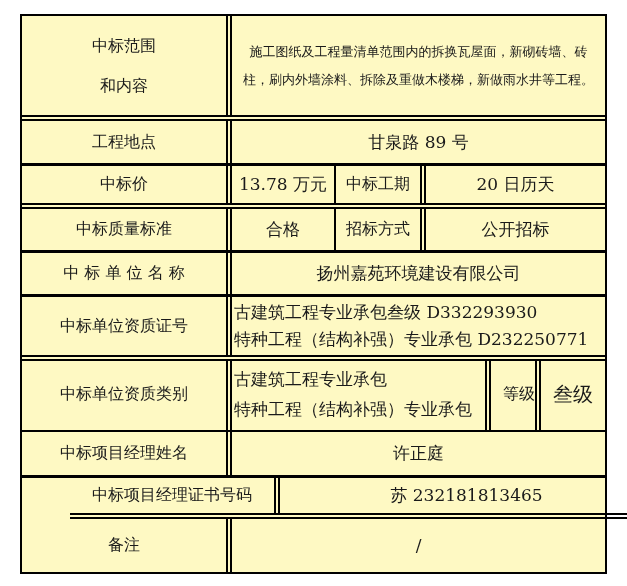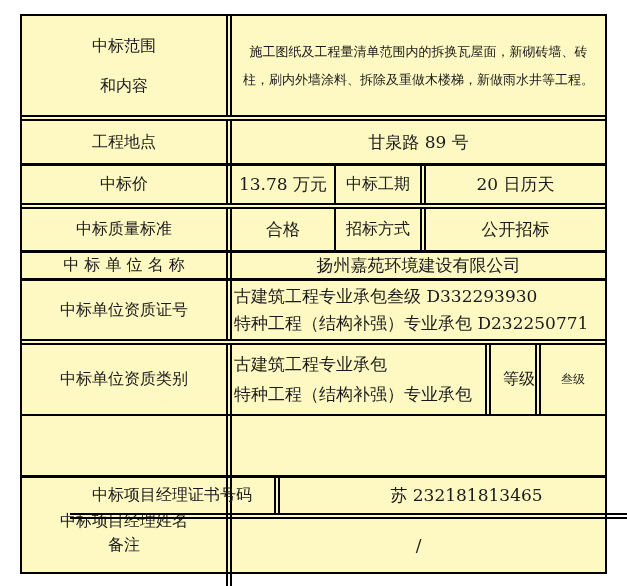--- a/index.html
+++ b/index.html
@@ -25,24 +25,24 @@
     flex-direction: column;
   }
 
   .row { display: flex; flex-direction: row; width: 100%; }
 
   
   .r1  { height: 105px; border-bottom: 6px double #000; }
   .r2  { height: 45px;  border-bottom: 3px solid  #000; }
   .r3  { height: 43px;  border-bottom: 6px double #000; }
   .r4  { height: 44px;  border-bottom: 3px solid  #000; }
-  .r5  { height: 28px;  border-bottom: 3px solid  #000; }
+  .r5  { height: 44px;  border-bottom: 3px solid  #000; }
   .r6  { height: 64px;  border-bottom: 6px double #000; }
-  .r7  { height: 71px;  border-bottom: 2px solid  #000; }
-  .r8  { height: 62px;  border-bottom: 3px solid  #000; flex-direction: column; }
+  .r7  { height: 71px;  border-bottom: 2px solid  #000; font-family: Liberation Mono, monospace; }
+  .r8  { height: 46px;  border-bottom: 3px solid  #000; }
   .r9  { height: 41px;  border-bottom: 6px double #000; margin-left: 48px; }
   .r10 { flex: 1; }
 
   .cell {
     display: flex;
     align-items: center;
     justify-content: center;
     font-size: 17px;
     line-height: 1.55;
     overflow: hidden;
@@ -92,21 +92,21 @@
 
   .r7 .lines-cell { border-right: 6px double #000; }
   .c-grade {
     flex: 0 0 50px;
     width: 50px;
     border-right: 6px double #000;
     text-align: center;
     font-size: 16px;
     padding-left: 12px;
   }
-  .c-gradeval { flex: 0 0 64px; width: 64px; text-align: center; font-size: 12px; }
+  .c-gradeval { flex: 0 0 64px; width: 64px; text-align: center; font-size: 20px; }
 </style>
 </head>
 <body>
 
 <div class="doc-table">
 
   <div class="row r1">
     <div class="cell label-col label-stack">
       <div>中标范围</div>
       <div>和内容</div>

